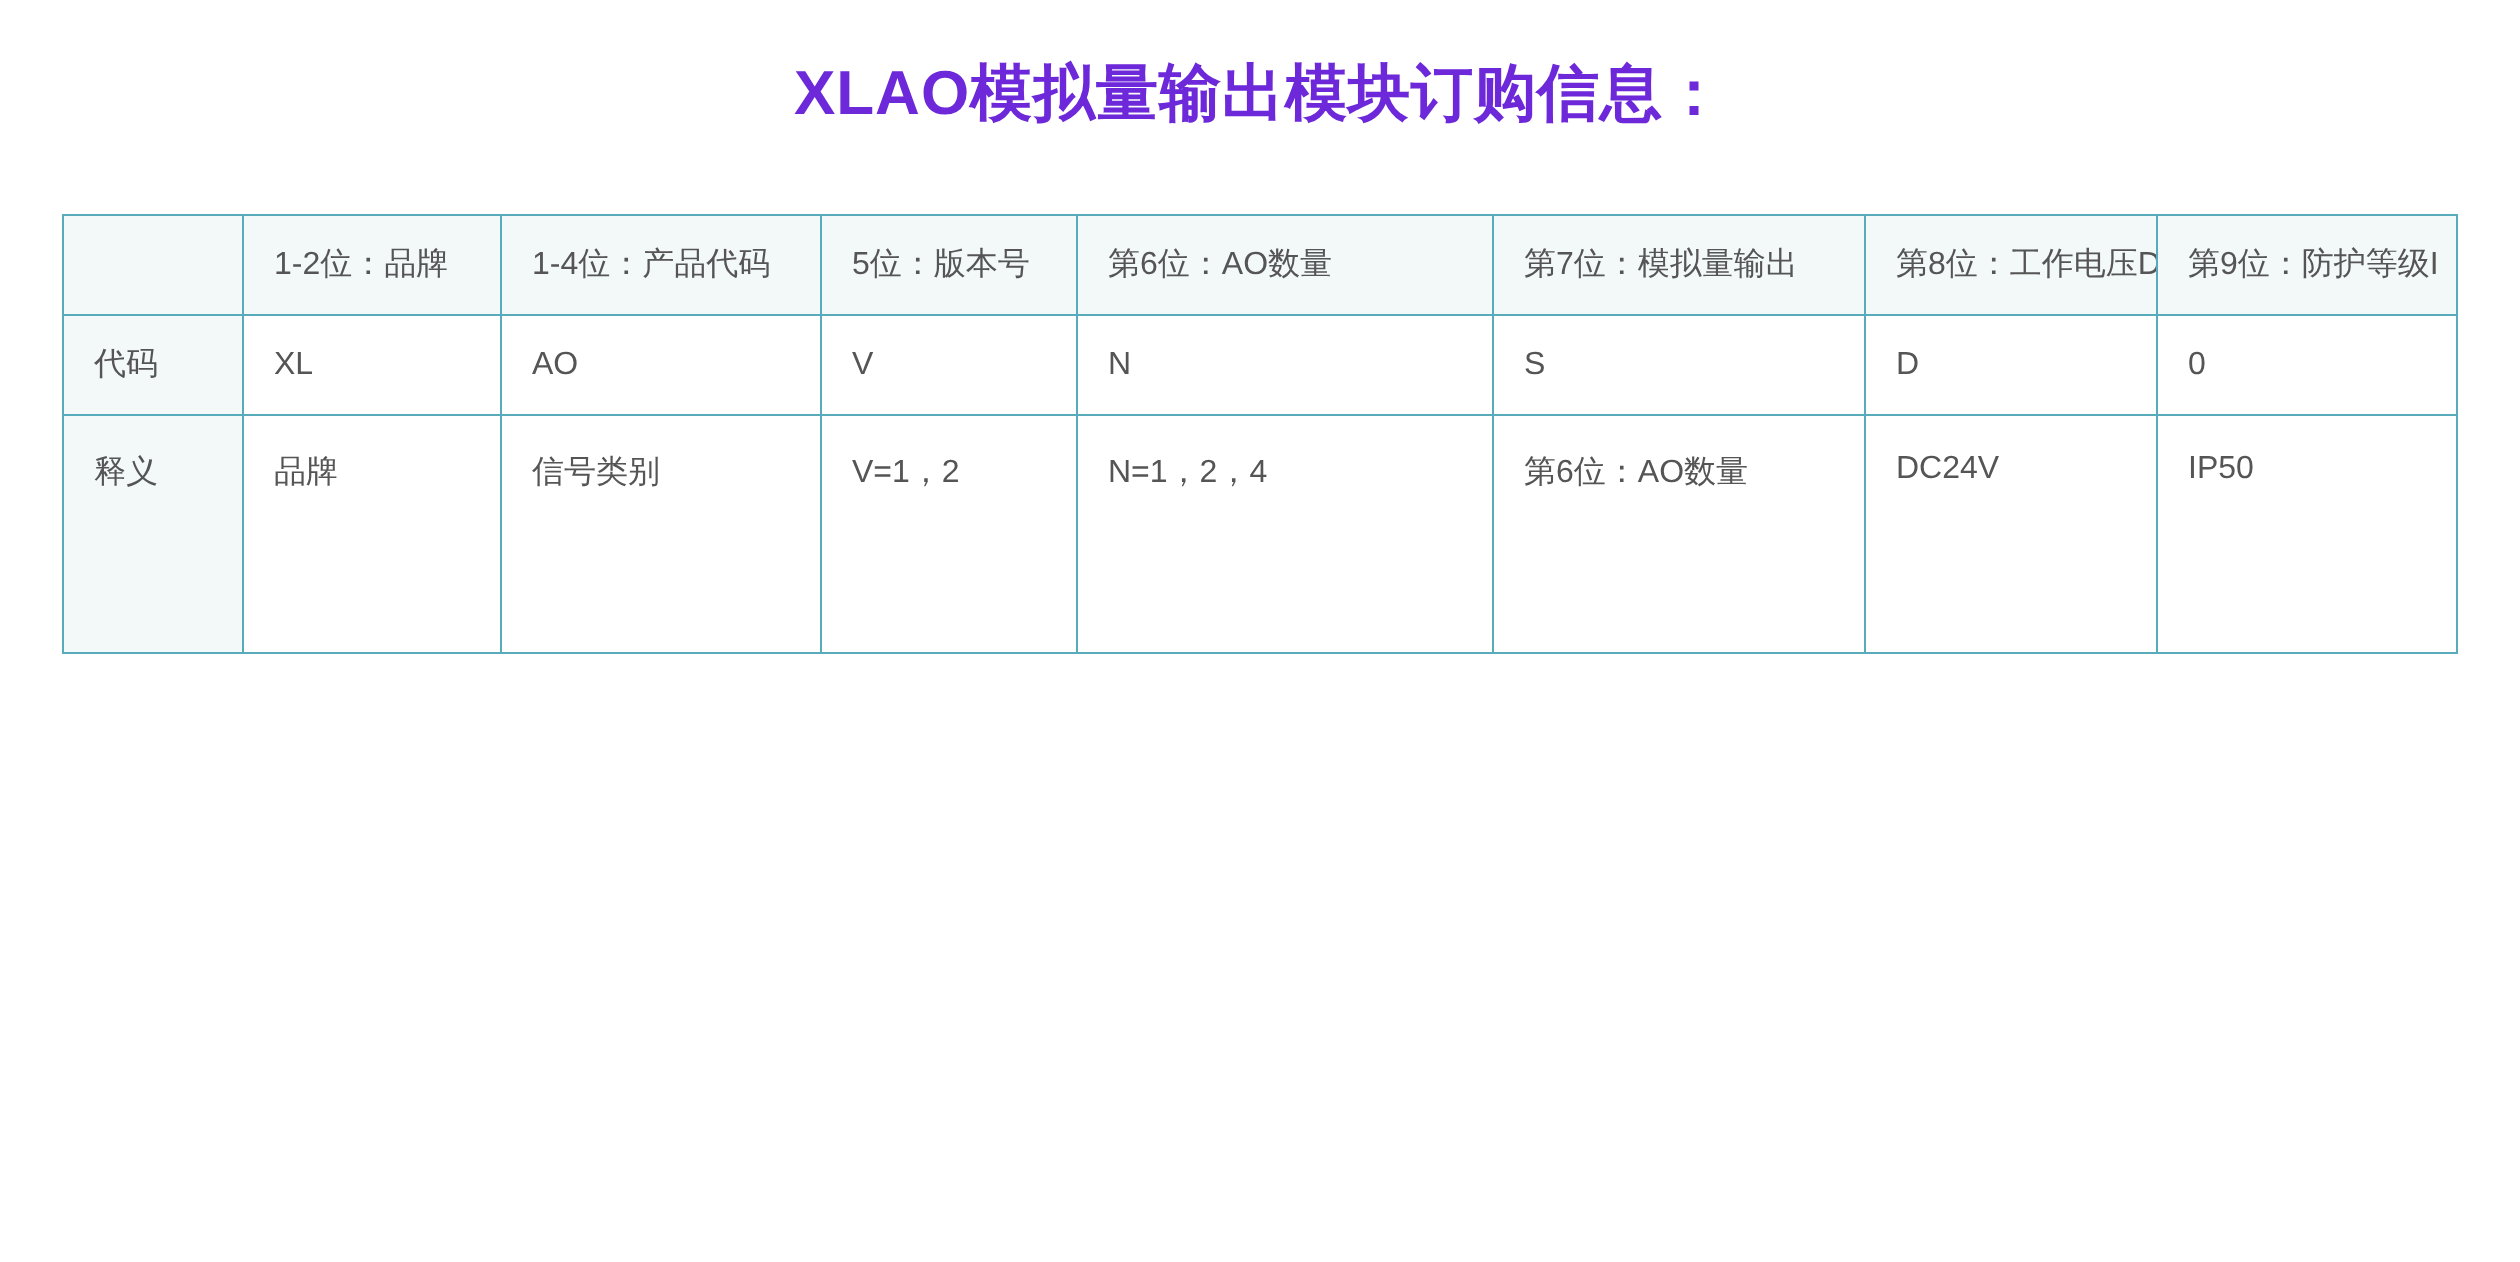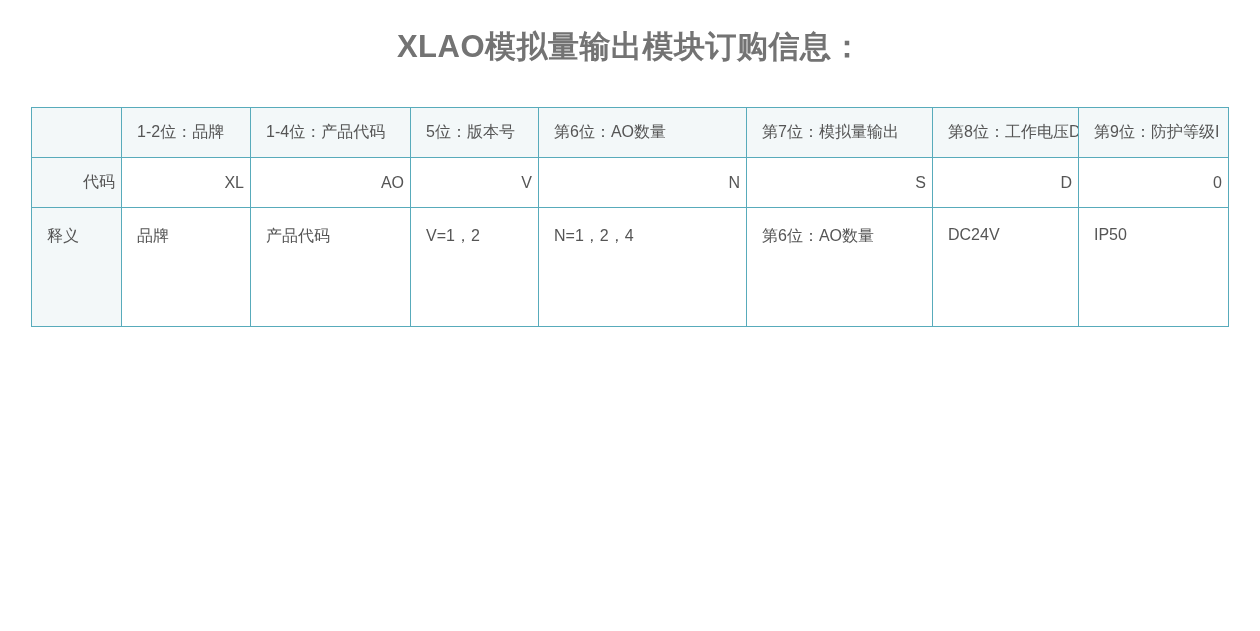--- a/index.html
+++ b/index.html
@@ -19,21 +19,21 @@
   }
   .title {
     margin: 0;
     position: absolute;
     top: 26px;
     left: 0;
     width: 100%;
     text-align: center;
     font-size: 31px;
     font-weight: bold;
-    color: #737373;
+    color: #6d28d9;
     letter-spacing: 0.5px;
   }
   table.order-table {
     position: absolute;
     left: 31px;
     top: 107px;
     width: 1197px;
     border-collapse: collapse;
     table-layout: fixed;
   }
@@ -50,21 +50,20 @@
     box-sizing: border-box;
   }
   table.order-table thead th {
     height: 50px;
     background: #f3f8f9;
     vertical-align: middle;
   }
   tr.row-code td {
     height: 50px;
     vertical-align: middle;
-    text-align: right;
   }
   tr.row-meaning td {
     height: 119px;
     vertical-align: top;
     padding-top: 18px;
   }
   td.label-cell, th.label-cell {
     background: #f3f8f9;
     text-align: center;
     padding: 0 4px;
@@ -107,21 +106,21 @@
         <td>AO</td>
         <td>V</td>
         <td>N</td>
         <td>S</td>
         <td>D</td>
         <td>0</td>
       </tr>
       <tr class="row-meaning">
         <td class="label-cell">释义</td>
         <td>品牌</td>
-        <td>产品代码</td>
+        <td>信号类别</td>
         <td>V=1，2</td>
         <td>N=1，2，4</td>
         <td>第6位：AO数量</td>
         <td>DC24V</td>
         <td>IP50</td>
       </tr>
     </tbody>
   </table>
 
 </div>

